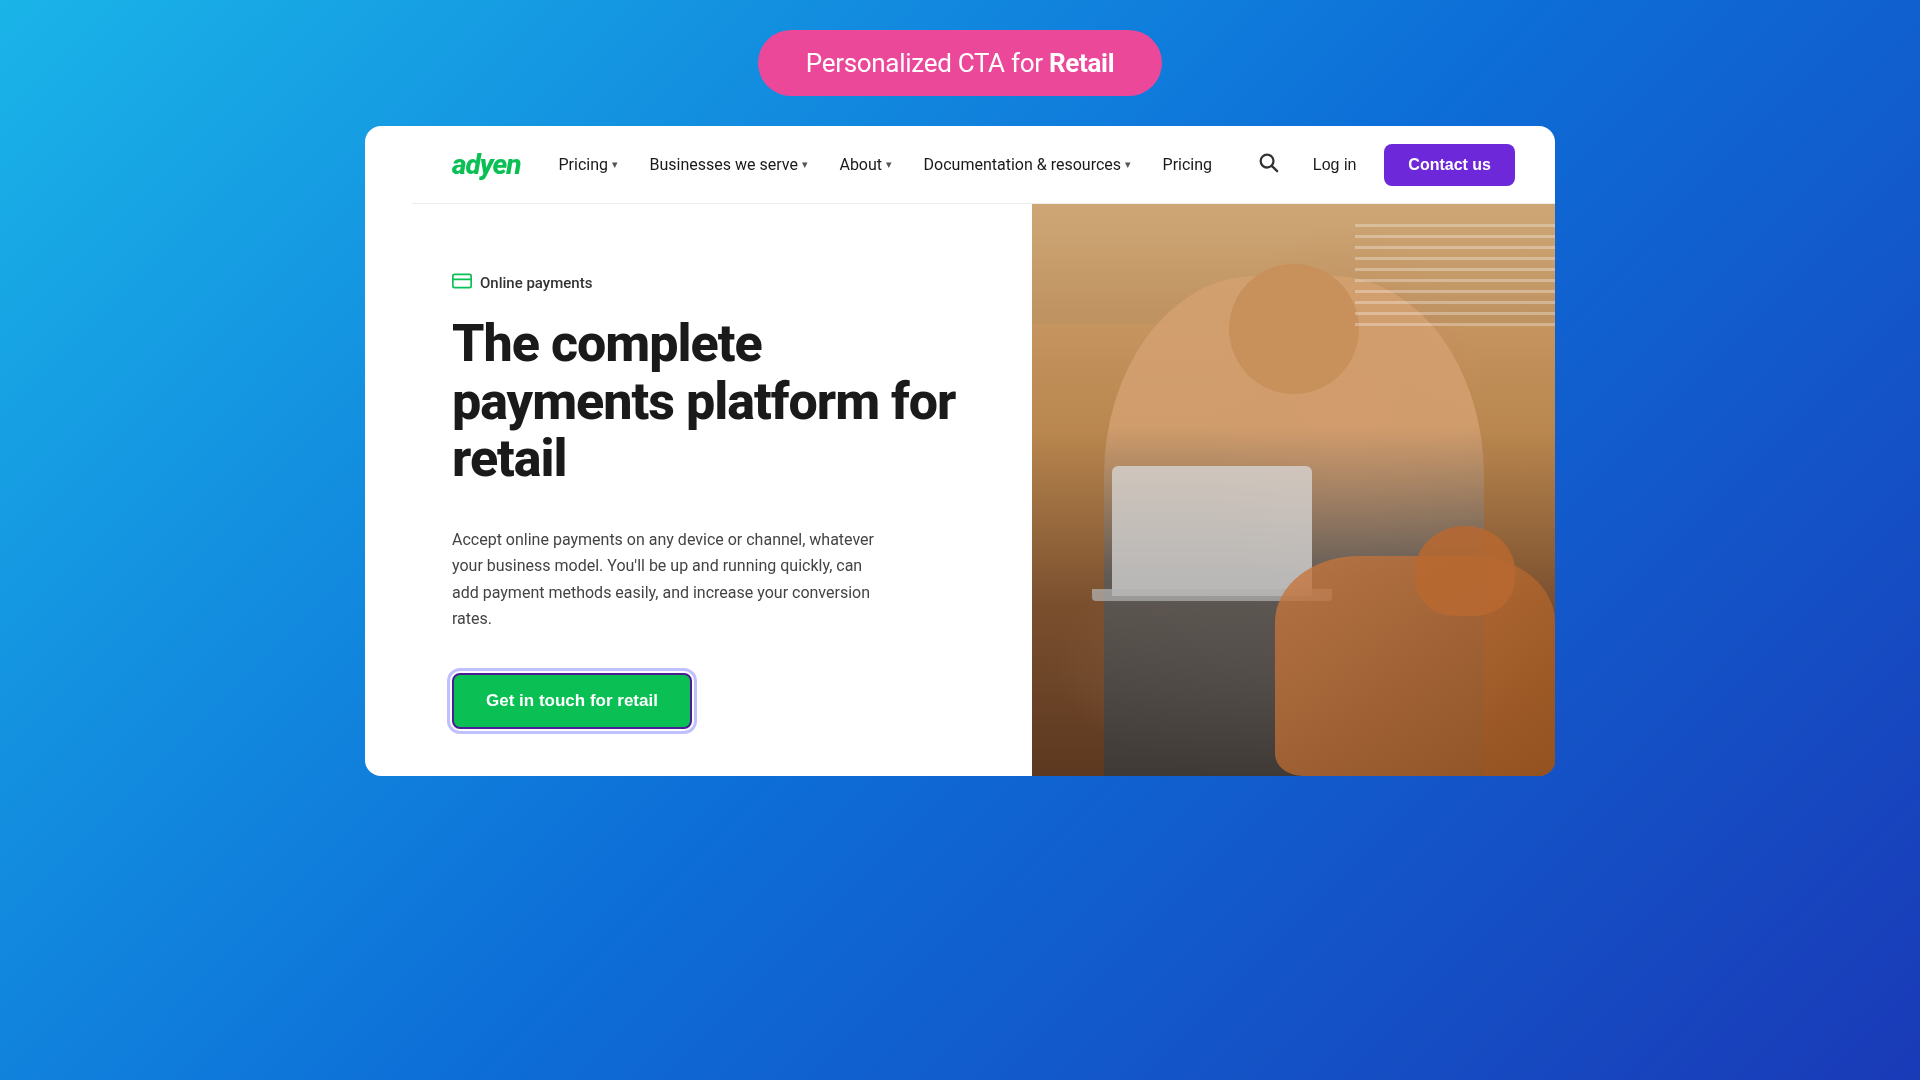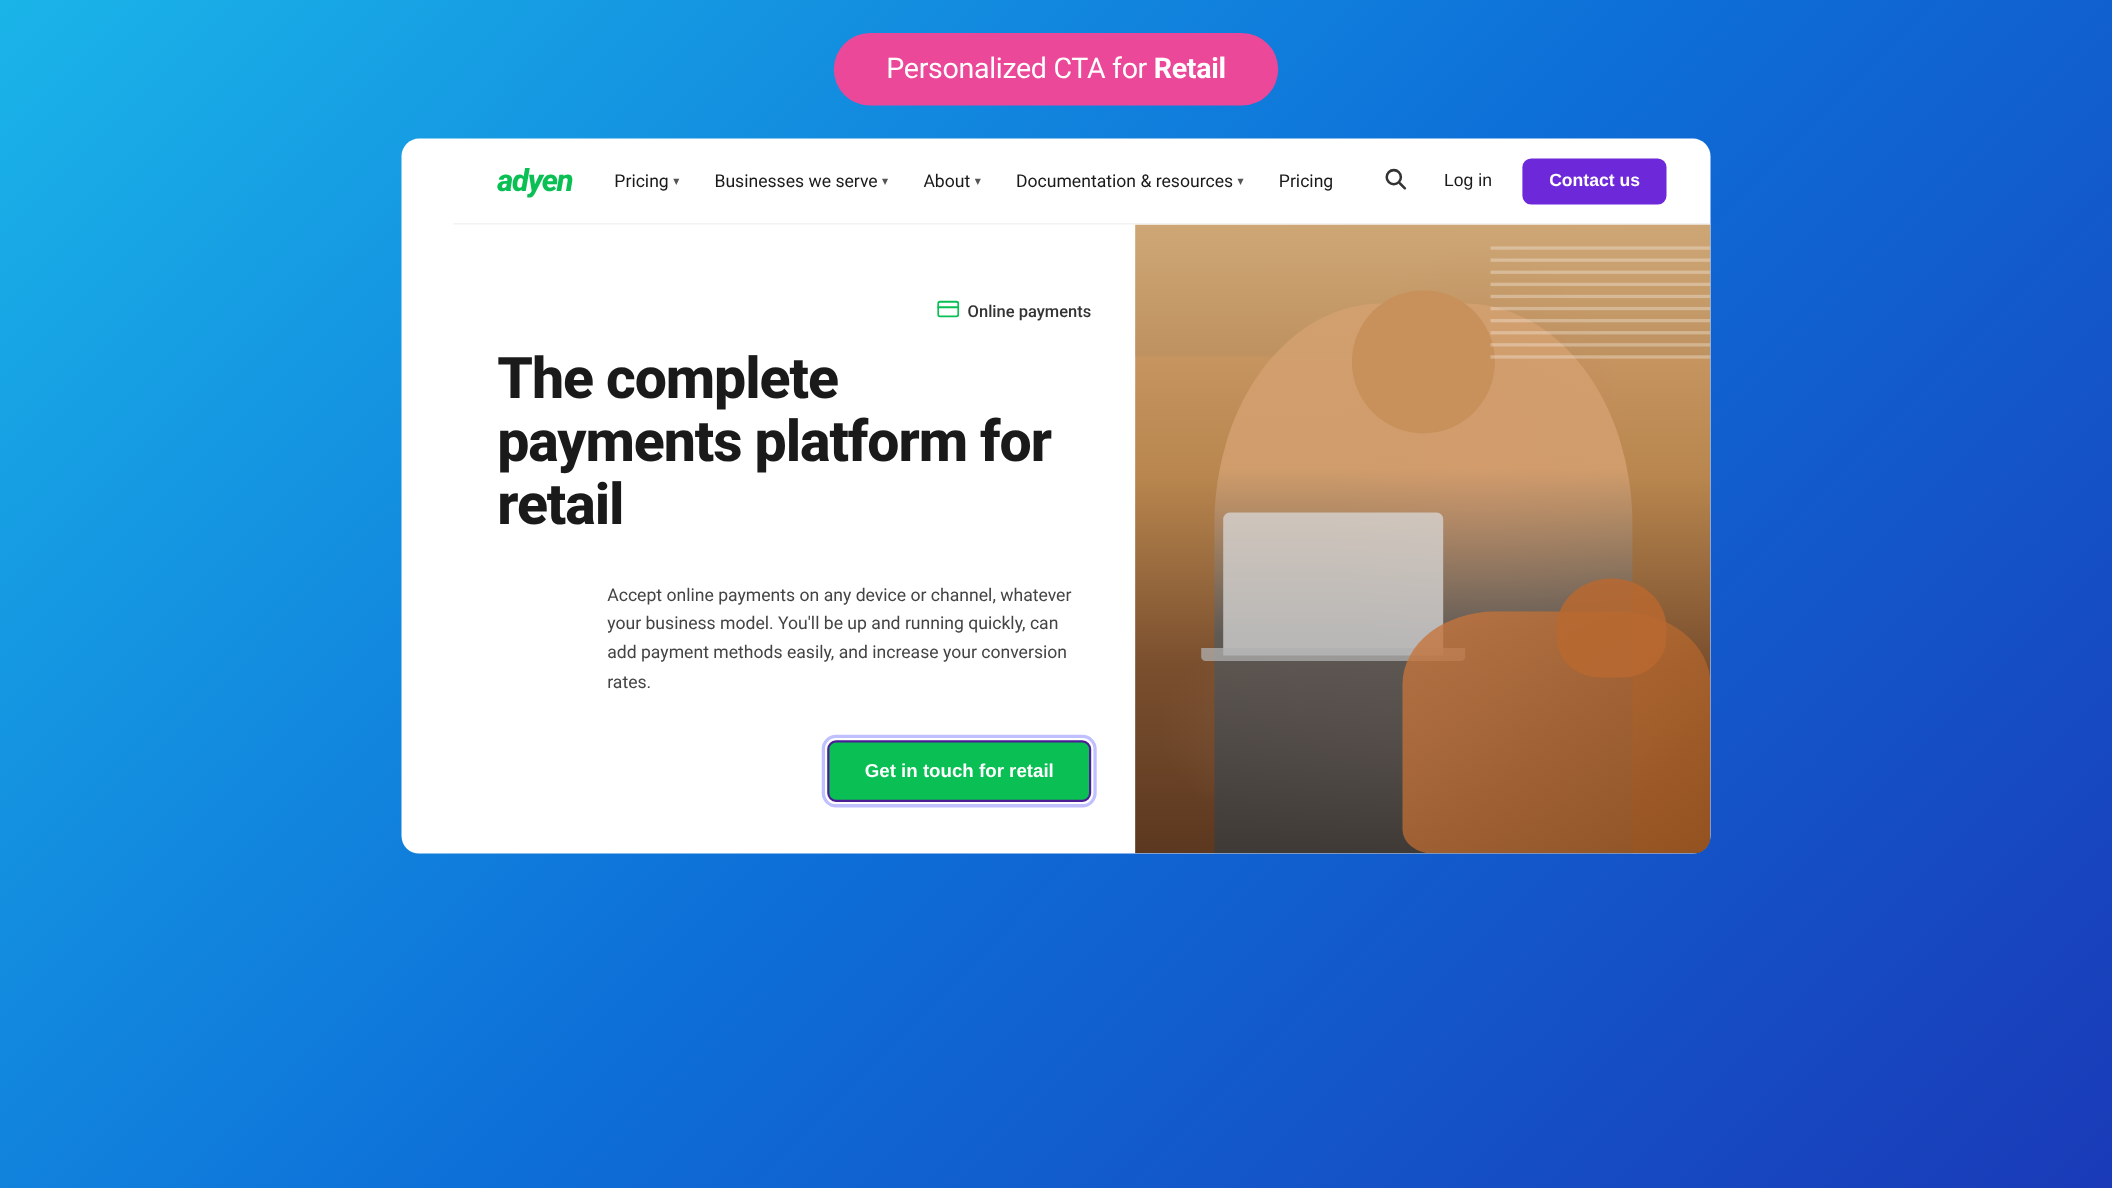--- a/index.html
+++ b/index.html
@@ -136,21 +136,20 @@
       flex: 1;
       overflow: hidden;
     }
 
     .hero-left {
       flex: 0 0 620px;
       padding: 60px 40px 40px 40px;
       display: flex;
       flex-direction: column;
       justify-content: center;
-      align-items: flex-end;
     }
 
     .hero-tag {
       display: flex;
       align-items: center;
       gap: 8px;
       margin-bottom: 20px;
     }
 
     .hero-tag-icon {

